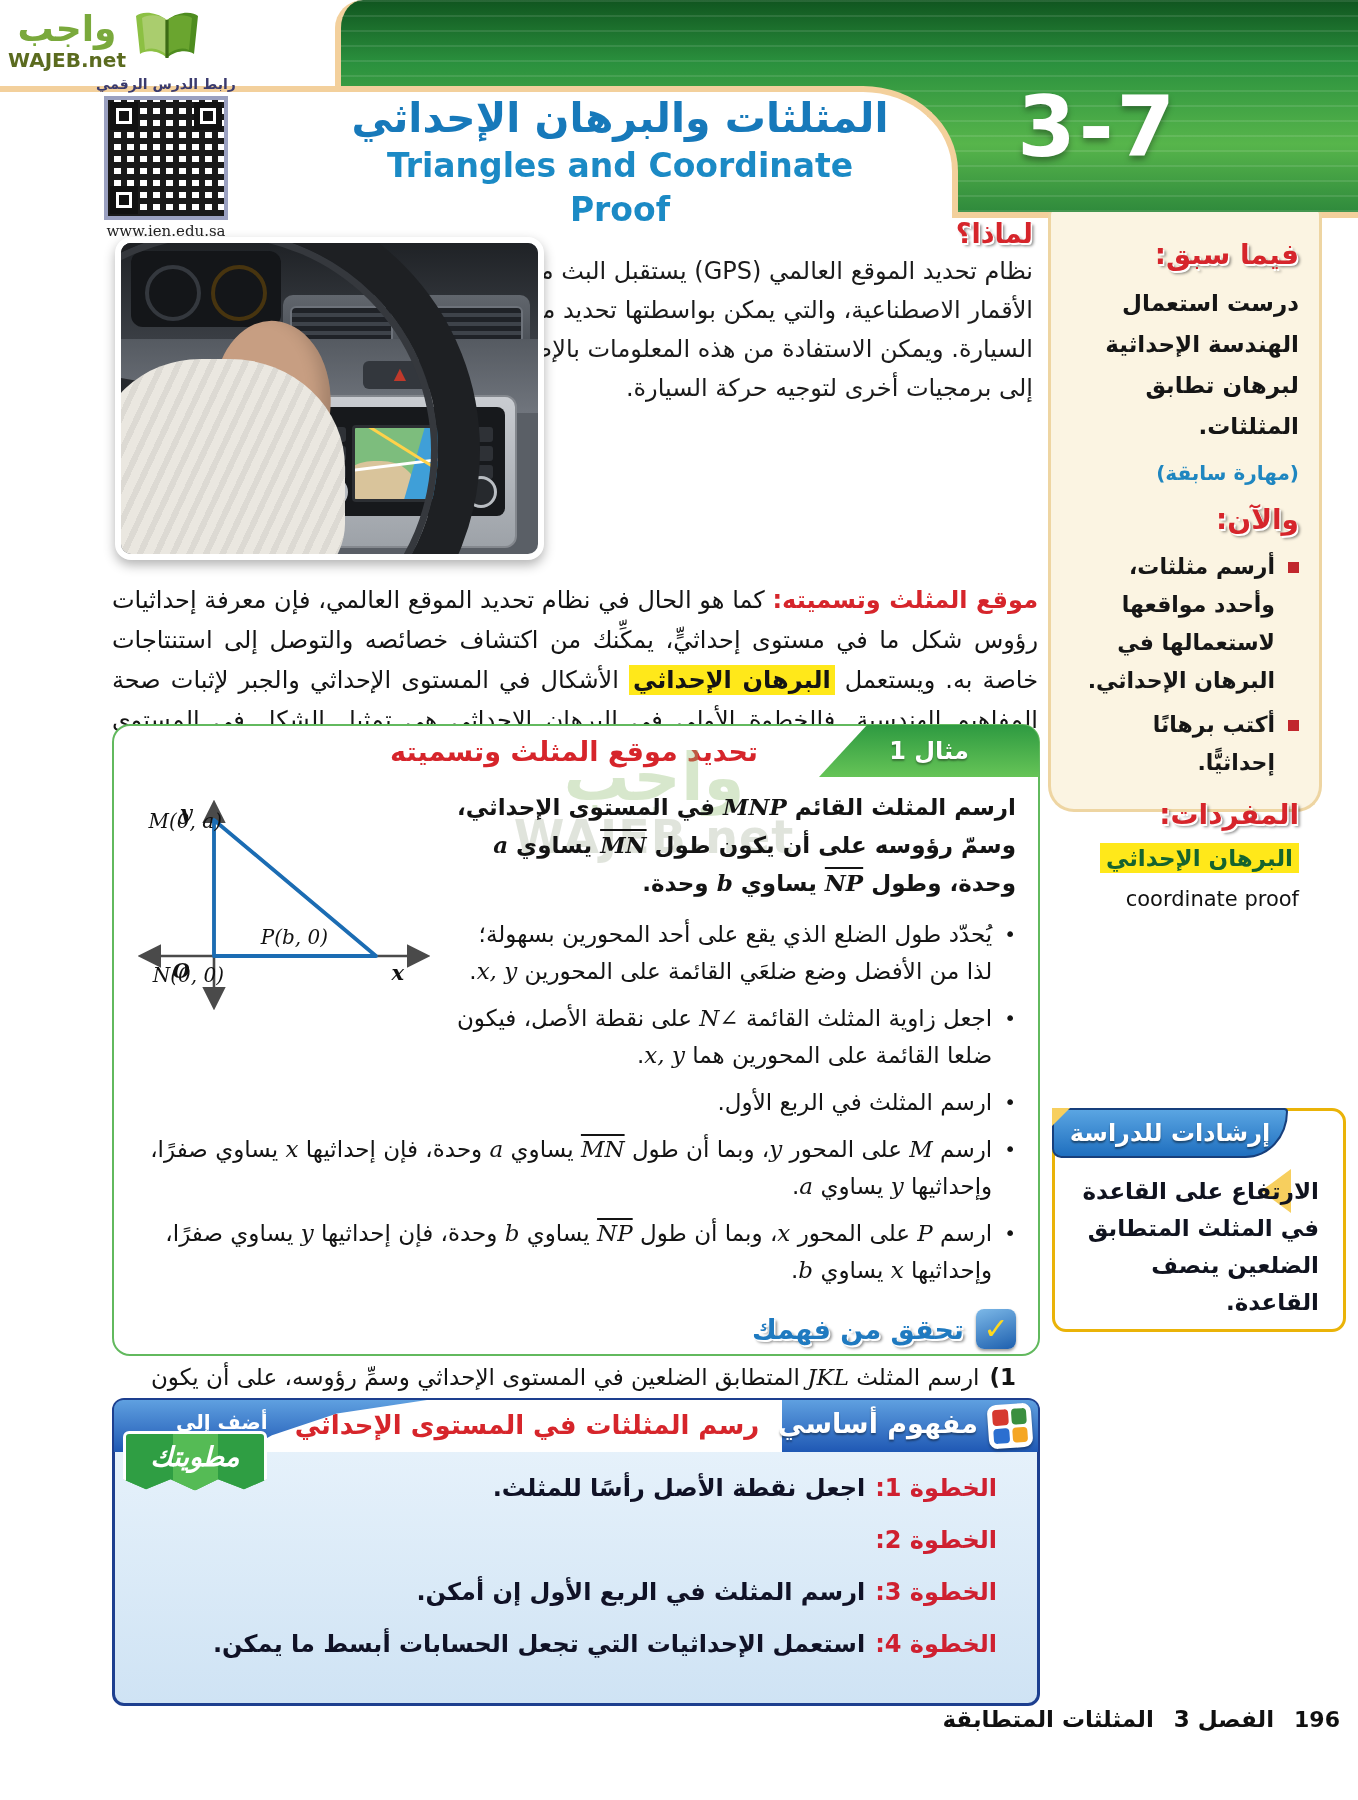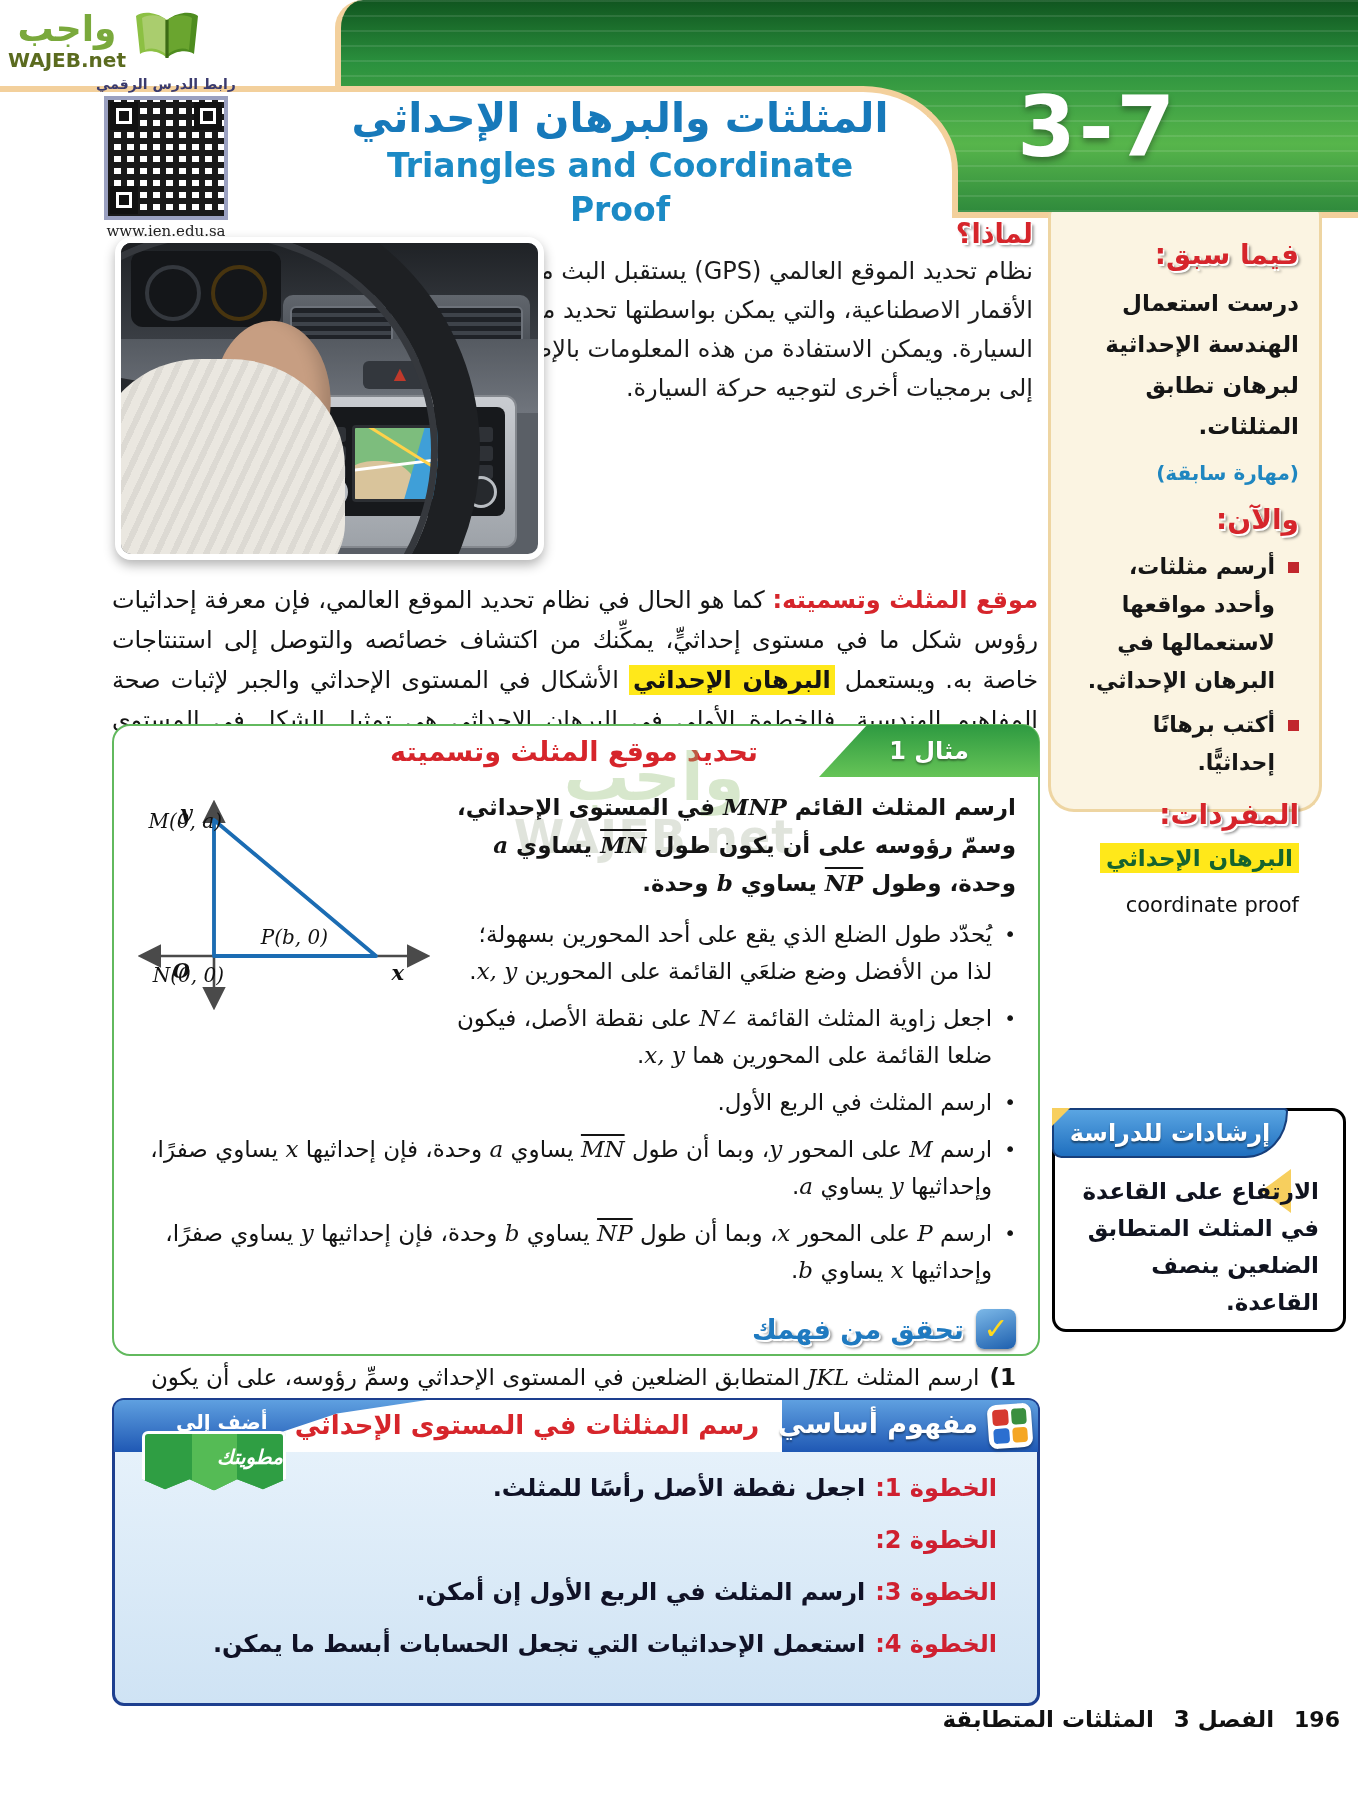--- a/index.html
+++ b/index.html
@@ -84,21 +84,21 @@
   .cream{position:absolute;left:1048px;top:212px;width:274px;height:600px;background:#fbf4e2;
          border:3px solid #eed5a2;border-top:none;border-radius:4px 4px 26px 26px;box-sizing:border-box;
          direction:rtl;text-align:right;padding:26px 20px;}
   .cream h3{margin:0 0 12px;font-size:28px;color:#d6252b;}
   .cream .txt{font-size:23px;line-height:41px;font-weight:700;color:#151515;margin:0 0 14px;}
   .cream .note{font-size:20px;font-weight:700;color:#1f86c0;margin:0 0 18px;}
   .cream ul{list-style:none;margin:0 0 16px;padding:0;}
   .cream li{position:relative;padding-right:24px;font-size:22px;line-height:38px;font-weight:700;margin-bottom:6px;}
   .cream li::before{content:"";position:absolute;right:0;top:14px;width:11px;height:11px;background:#c1272d;}
   .vocab-term{display:inline-block;background:#ffe81a;color:#15632f;font-weight:800;font-size:23px;padding:2px 6px;}
-  .vocab-en{font-size:21px;color:#111;margin-top:20px;}
+  .vocab-en{font-size:21px;color:#111;margin-top:14px;}
   
   .intro{position:absolute;left:112px;top:556px;width:926px;direction:rtl;text-align:justify;
          font-size:24px;line-height:40px;color:#141414;}
   .intro .lead{color:#d6252b;font-weight:800;}
   .hl{background:#ffe81a;font-weight:800;padding:1px 4px;}
   
   .example{position:absolute;left:112px;top:724px;width:928px;height:632px;box-sizing:border-box;
            border:2px solid #62b95e;border-radius:18px;background:#fff;}
   .ex-tab{position:absolute;right:-1px;top:-1px;width:220px;height:52px;
           background:linear-gradient(180deg,#2e9a41,#66c457);border-top-right-radius:17px;
@@ -119,21 +119,21 @@
         box-shadow:0 2px 3px rgba(0,0,0,.4);}
   .check-title{font-size:27px;color:#1f7ac0;}
   .check-item{display:flex;gap:10px;text-align:right;}
   .check-item .num{flex:0 0 auto;font-weight:800;direction:ltr;}
   
   .wm{position:absolute;left:300px;top:20px;width:480px;text-align:center;opacity:.35;pointer-events:none;}
   .wm .wm-ar{font-size:66px;font-weight:800;color:#8fbc6f;line-height:64px;}
   .wm .wm-en{font-size:46px;font-weight:800;color:#a9b49e;letter-spacing:1px;}
   
   .tip{position:absolute;left:1052px;top:1108px;width:294px;height:224px;box-sizing:border-box;background:#fff;
-       border:3px solid #000000;border-radius:14px;}
+       border:3px solid #eab308;border-radius:14px;}
   .tip-head{position:absolute;left:-3px;top:-3px;width:236px;height:50px;
        background:linear-gradient(180deg,#5aa5e2,#1f6fbf);border:2px solid #173f7c;box-sizing:border-box;
        border-radius:12px 4px 46px 10px / 12px 4px 50px 10px;
        color:#fff;font-size:24px;font-weight:800;text-align:center;line-height:46px;direction:rtl;
        text-shadow:0 2px 2px rgba(0,0,0,.45);}
   .tip-fold{position:absolute;left:-3px;top:-3px;width:0;height:0;
        border-top:18px solid #f7cf5e;border-right:18px solid transparent;}
   .tip-arrow{position:absolute;left:206px;top:58px;width:0;height:0;
        border-top:22px solid transparent;border-bottom:22px solid transparent;border-right:30px solid #f7cf5e;}
   .tip-body{position:absolute;inset:62px 24px 12px 16px;direction:rtl;text-align:right;
@@ -152,21 +152,21 @@
        text-shadow:0 2px 2px rgba(0,0,0,.4);}
   .concept-panel{position:absolute;left:128px;top:0;width:540px;height:52px;background:#fff;
        clip-path:polygon(185px 0,100% 0,100% 100%,0 100%,30px 68%,95px 26%);
        text-align:center;}
   .concept-title{font-size:26px;font-weight:800;color:#d6252b;line-height:50px;direction:rtl;padding-left:30px;}
   .addto{position:absolute;left:62px;top:10px;color:#fff;font-size:20px;font-weight:800;direction:rtl;}
   .ribbon{position:absolute;left:8px;top:30px;width:138px;height:56px;background:#3fae49;
        background-image:linear-gradient(90deg,#2f9e43 0 34%,#55bb55 34% 67%,#2f9e43 67%);
        border:3px solid #fff;border-radius:6px;box-shadow:0 3px 5px rgba(0,0,0,.35);
        clip-path:polygon(0 0,100% 0,100% 78%,84% 94%,66% 78%,50% 96%,33% 78%,16% 94%,0 78%);
-       color:#fff;font-size:20px;font-weight:800;font-style:italic;line-height:46px;direction:rtl;margin-left:19px;}
+       color:#fff;font-size:27px;font-weight:800;font-style:italic;text-align:center;line-height:46px;direction:rtl;}
   .steps{position:absolute;inset:70px 40px 10px 30px;direction:rtl;}
   .step{display:flex;gap:10px;margin-bottom:18px;font-size:24px;line-height:34px;}
   .step .lab{flex:0 0 auto;color:#cf2030;font-weight:800;}
   .step .stx{color:#101226;font-weight:600;}
   
   .footer{position:absolute;right:18px;top:1706px;display:flex;direction:rtl;align-items:baseline;gap:20px;}
   .pageno{font-size:22px;font-weight:800;color:#111;}
   .chapter{font-size:23px;font-weight:800;color:#111;}
   .chapter-title{font-size:23px;font-weight:600;color:#111;}
   svg text{font-family:"DejaVu Serif",serif;}

